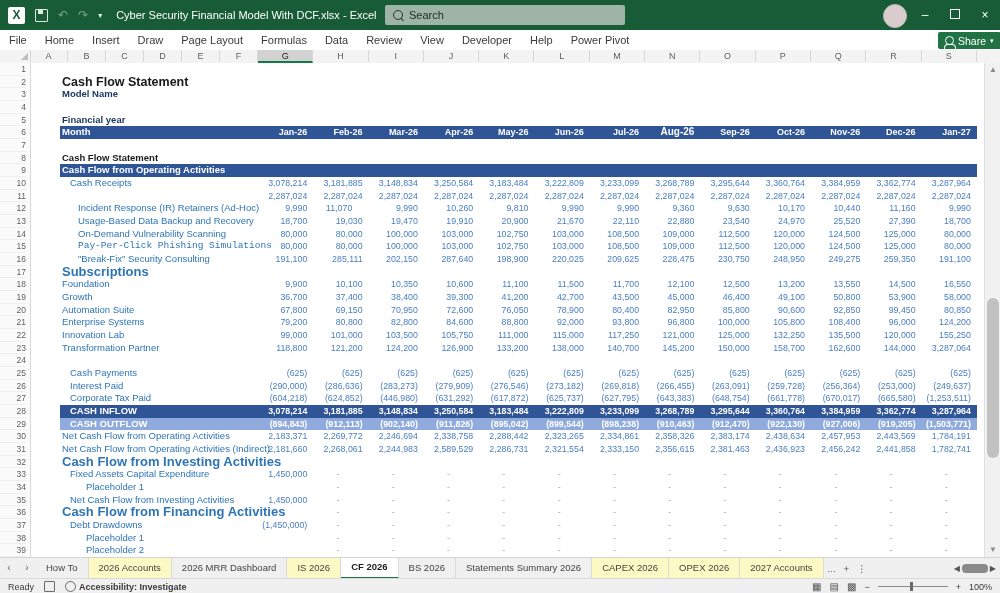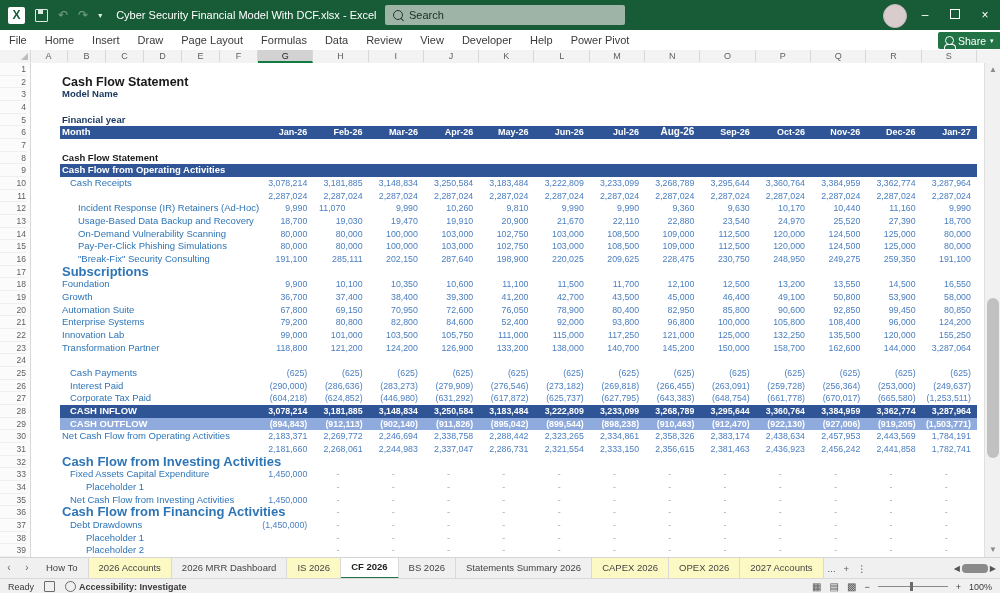--- a/index.html
+++ b/index.html
@@ -251,21 +251,21 @@
         <span class="val" style="left: 645.1px; width: 49.3px; line-height: 12.6667px;">2,287,024</span>
         <span class="val" style="left: 700.4px; width: 49.3px; line-height: 12.6667px;">2,287,024</span>
         <span class="val" style="left: 755.7px; width: 49.3px; line-height: 12.6667px;">2,287,024</span>
         <span class="val" style="left: 811px; width: 49.3px; line-height: 12.6667px;">2,287,024</span>
         <span class="val" style="left: 866.3px; width: 49.3px; line-height: 12.6667px;">2,287,024</span>
         <span class="val" style="left: 921.6px; width: 49.3px; line-height: 12.6667px;">2,287,024</span>
       </div>
       <div class="grid-row" style="top: 139.333px; height: 12.6667px;">
         <span class="lbl c-blue" style="left: 78px; line-height: 12.6667px;">Incident Response (IR) Retainers (Ad-Hoc)</span>
         <span class="val" style="left: 258px; width: 49.3px; line-height: 12.6667px;">9,990</span>
-        <span class="val" style="left: 296px; width: 49.3px; line-height: 12.6667px;">11,070</span>
+        <span class="val" style="left: 303px; width: 49.3px; line-height: 12.6667px;">11,070</span>
         <span class="val" style="left: 368.6px; width: 49.3px; line-height: 12.6667px;">9,990</span>
         <span class="val" style="left: 423.9px; width: 49.3px; line-height: 12.6667px;">10,260</span>
         <span class="val" style="left: 479.2px; width: 49.3px; line-height: 12.6667px;">9,810</span>
         <span class="val" style="left: 534.5px; width: 49.3px; line-height: 12.6667px;">9,990</span>
         <span class="val" style="left: 589.8px; width: 49.3px; line-height: 12.6667px;">9,990</span>
         <span class="val" style="left: 645.1px; width: 49.3px; line-height: 12.6667px;">9,360</span>
         <span class="val" style="left: 700.4px; width: 49.3px; line-height: 12.6667px;">9,630</span>
         <span class="val" style="left: 755.7px; width: 49.3px; line-height: 12.6667px;">10,170</span>
         <span class="val" style="left: 811px; width: 49.3px; line-height: 12.6667px;">10,440</span>
         <span class="val" style="left: 866.3px; width: 49.3px; line-height: 12.6667px;">11,160</span>
@@ -297,21 +297,21 @@
         <span class="val" style="left: 534.5px; width: 49.3px; line-height: 12.6667px;">103,000</span>
         <span class="val" style="left: 589.8px; width: 49.3px; line-height: 12.6667px;">108,500</span>
         <span class="val" style="left: 645.1px; width: 49.3px; line-height: 12.6667px;">109,000</span>
         <span class="val" style="left: 700.4px; width: 49.3px; line-height: 12.6667px;">112,500</span>
         <span class="val" style="left: 755.7px; width: 49.3px; line-height: 12.6667px;">120,000</span>
         <span class="val" style="left: 811px; width: 49.3px; line-height: 12.6667px;">124,500</span>
         <span class="val" style="left: 866.3px; width: 49.3px; line-height: 12.6667px;">125,000</span>
         <span class="val" style="left: 921.6px; width: 49.3px; line-height: 12.6667px;">80,000</span>
       </div>
       <div class="grid-row" style="top: 177.333px; height: 12.6667px;">
-        <span class="lbl c-blue" style="left: 78px; line-height: 12.6667px;">Pay-Per-Click Phishing Simulations</span>
+        <span class="lbl c-blue" style="left: 78px; line-height: 12.6667px; font-family: Liberation Mono, monospace;">Pay-Per-Click Phishing Simulations</span>
         <span class="val" style="left: 258px; width: 49.3px; line-height: 12.6667px;">80,000</span>
         <span class="val" style="left: 313.3px; width: 49.3px; line-height: 12.6667px;">80,000</span>
         <span class="val" style="left: 368.6px; width: 49.3px; line-height: 12.6667px;">100,000</span>
         <span class="val" style="left: 423.9px; width: 49.3px; line-height: 12.6667px;">103,000</span>
         <span class="val" style="left: 479.2px; width: 49.3px; line-height: 12.6667px;">102,750</span>
         <span class="val" style="left: 534.5px; width: 49.3px; line-height: 12.6667px;">103,000</span>
         <span class="val" style="left: 589.8px; width: 49.3px; line-height: 12.6667px;">108,500</span>
         <span class="val" style="left: 645.1px; width: 49.3px; line-height: 12.6667px;">109,000</span>
         <span class="val" style="left: 700.4px; width: 49.3px; line-height: 12.6667px;">112,500</span>
         <span class="val" style="left: 755.7px; width: 49.3px; line-height: 12.6667px;">120,000</span>
@@ -385,21 +385,21 @@
         <span class="val" style="left: 811px; width: 49.3px; line-height: 12.6667px;">92,850</span>
         <span class="val" style="left: 866.3px; width: 49.3px; line-height: 12.6667px;">99,450</span>
         <span class="val" style="left: 921.6px; width: 49.3px; line-height: 12.6667px;">80,850</span>
       </div>
       <div class="grid-row" style="top: 253.333px; height: 12.6667px;">
         <span class="lbl c-blue" style="left: 62px; line-height: 12.6667px;">Enterprise Systems</span>
         <span class="val" style="left: 258px; width: 49.3px; line-height: 12.6667px;">79,200</span>
         <span class="val" style="left: 313.3px; width: 49.3px; line-height: 12.6667px;">80,800</span>
         <span class="val" style="left: 368.6px; width: 49.3px; line-height: 12.6667px;">82,800</span>
         <span class="val" style="left: 423.9px; width: 49.3px; line-height: 12.6667px;">84,600</span>
-        <span class="val" style="left: 479.2px; width: 49.3px; line-height: 12.6667px;">52,400</span>
+        <span class="val" style="left: 479.2px; width: 49.3px; line-height: 12.6667px;">88,800</span>
         <span class="val" style="left: 534.5px; width: 49.3px; line-height: 12.6667px;">92,000</span>
         <span class="val" style="left: 589.8px; width: 49.3px; line-height: 12.6667px;">93,800</span>
         <span class="val" style="left: 645.1px; width: 49.3px; line-height: 12.6667px;">96,800</span>
         <span class="val" style="left: 700.4px; width: 49.3px; line-height: 12.6667px;">100,000</span>
         <span class="val" style="left: 755.7px; width: 49.3px; line-height: 12.6667px;">105,800</span>
         <span class="val" style="left: 811px; width: 49.3px; line-height: 12.6667px;">108,400</span>
         <span class="val" style="left: 866.3px; width: 49.3px; line-height: 12.6667px;">96,000</span>
         <span class="val" style="left: 921.6px; width: 49.3px; line-height: 12.6667px;">124,200</span>
       </div>
       <div class="grid-row" style="top: 266px; height: 12.6667px;">
@@ -528,24 +528,25 @@
         <span class="val" style="left: 534.5px; width: 49.3px; line-height: 12.6667px;">2,323,265</span>
         <span class="val" style="left: 589.8px; width: 49.3px; line-height: 12.6667px;">2,334,861</span>
         <span class="val" style="left: 645.1px; width: 49.3px; line-height: 12.6667px;">2,358,326</span>
         <span class="val" style="left: 700.4px; width: 49.3px; line-height: 12.6667px;">2,383,174</span>
         <span class="val" style="left: 755.7px; width: 49.3px; line-height: 12.6667px;">2,438,634</span>
         <span class="val" style="left: 811px; width: 49.3px; line-height: 12.6667px;">2,457,953</span>
         <span class="val" style="left: 866.3px; width: 49.3px; line-height: 12.6667px;">2,443,569</span>
         <span class="val" style="left: 921.6px; width: 49.3px; line-height: 12.6667px;">1,784,191</span>
       </div>
       <div class="grid-row" style="top: 380px; height: 12.6667px;">
+        <span class="lbl c-blue" style="left: 62px; line-height: 12.6667px;">Net Cash Flow from Operating Activities (Indirect)</span>
         <span class="val" style="left: 258px; width: 49.3px; line-height: 12.6667px;">2,181,660</span>
         <span class="val" style="left: 313.3px; width: 49.3px; line-height: 12.6667px;">2,268,061</span>
         <span class="val" style="left: 368.6px; width: 49.3px; line-height: 12.6667px;">2,244,983</span>
-        <span class="val" style="left: 423.9px; width: 49.3px; line-height: 12.6667px;">2,337,047</span>
+        <span class="val" style="left: 423.9px; width: 49.3px; line-height: 12.6667px;">2,589,529</span>
         <span class="val" style="left: 479.2px; width: 49.3px; line-height: 12.6667px;">2,286,731</span>
         <span class="val" style="left: 534.5px; width: 49.3px; line-height: 12.6667px;">2,321,554</span>
         <span class="val" style="left: 589.8px; width: 49.3px; line-height: 12.6667px;">2,333,150</span>
         <span class="val" style="left: 645.1px; width: 49.3px; line-height: 12.6667px;">2,356,615</span>
         <span class="val" style="left: 700.4px; width: 49.3px; line-height: 12.6667px;">2,381,463</span>
         <span class="val" style="left: 755.7px; width: 49.3px; line-height: 12.6667px;">2,436,923</span>
         <span class="val" style="left: 811px; width: 49.3px; line-height: 12.6667px;">2,456,242</span>
         <span class="val" style="left: 866.3px; width: 49.3px; line-height: 12.6667px;">2,441,858</span>
         <span class="val" style="left: 921.6px; width: 49.3px; line-height: 12.6667px;">1,782,741</span>
       </div>

